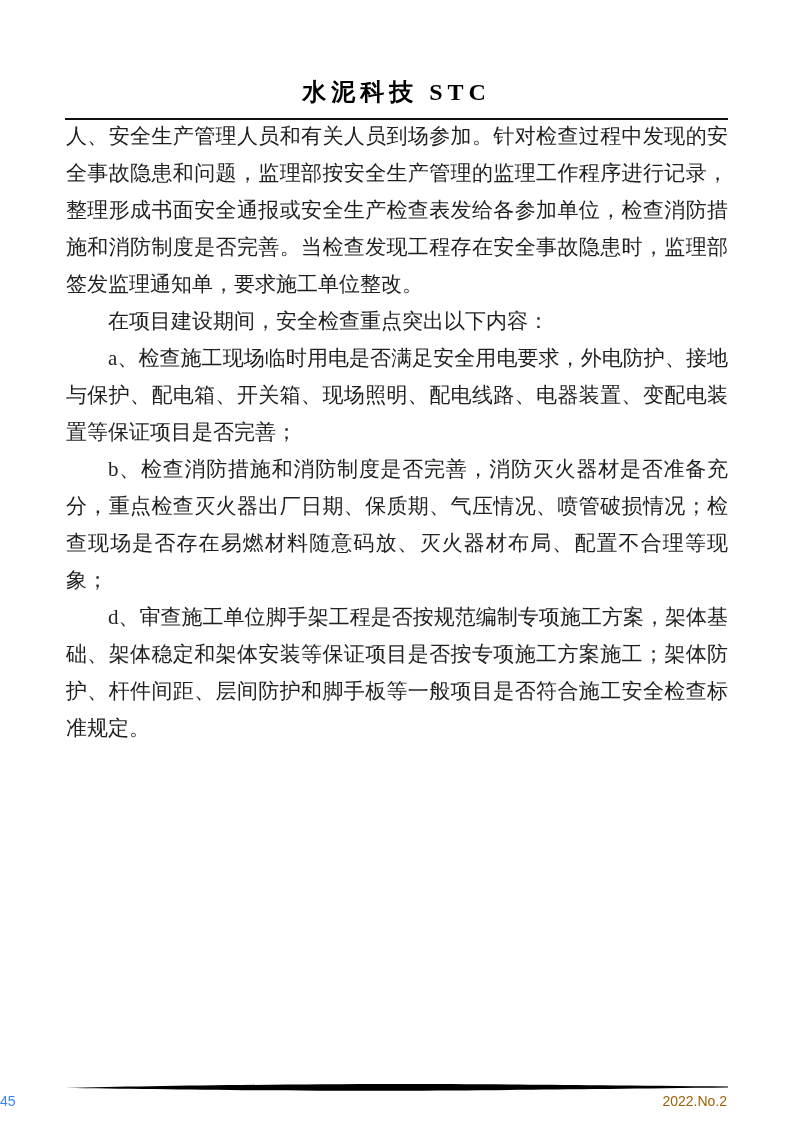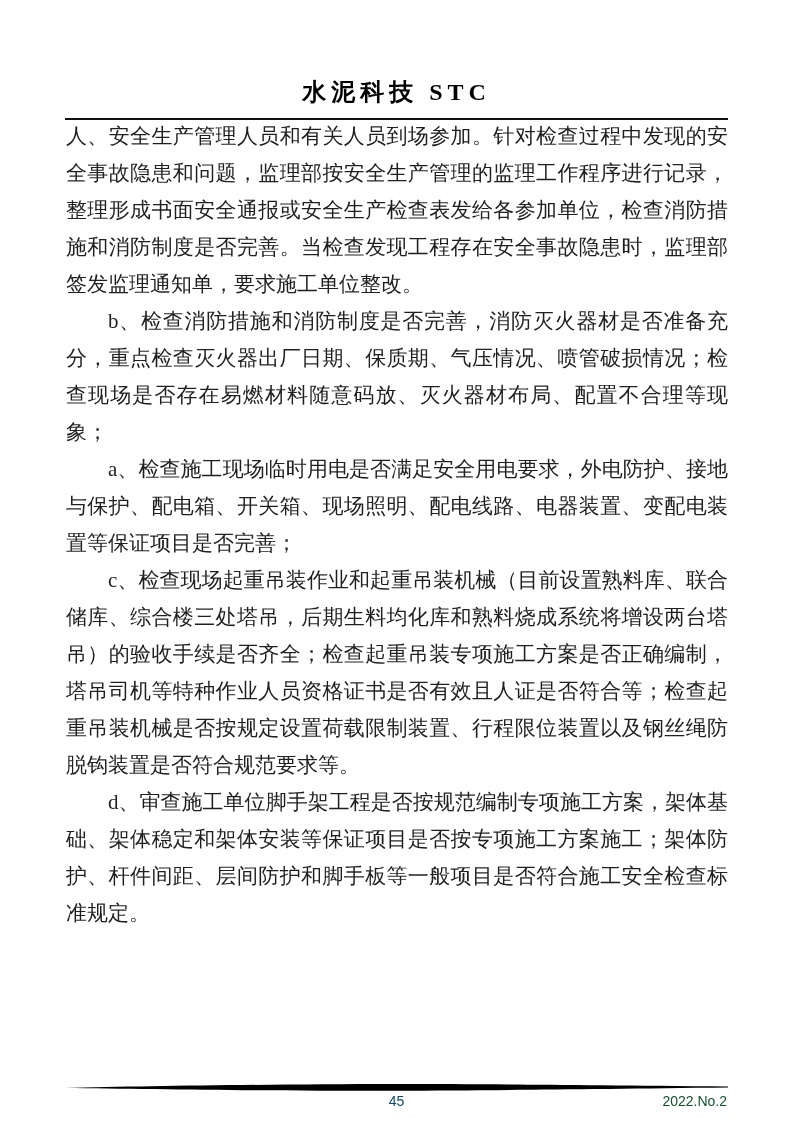--- a/index.html
+++ b/index.html
@@ -62,48 +62,47 @@
   .footer-rule svg {
     display: block;
     width: 663px;
     height: 9px;
   }
   .footer-page-num {
     position: absolute;
     left: 0;
     top: 1059px;
     width: 100%;
-    text-align: center;
     font-size: 14px;
     font-family: "Liberation Sans", "DejaVu Sans", sans-serif;
-    color: #0c4a6e;
+    color: #3b82f6;
   }
   .footer-issue {
     position: absolute;
     right: 66px;
     top: 1059px;
     font-size: 14px;
     font-family: "Liberation Sans", "DejaVu Sans", sans-serif;
-    color: #14532d;
+    color: #a16207;
   }
 </style>
 </head>
 <body>
 
 <div class="page">
 
   <div class="header-title">水泥科技 STC</div>
 
   <div class="header-rule"></div>
 
   <div class="body-text">
     <p>人、安全生产管理人员和有关人员到场参加。针对检查过程中发现的安全事故隐患和问题，监理部按安全生产管理的监理工作程序进行记录，整理形成书面安全通报或安全生产检查表发给各参加单位，检查消防措施和消防制度是否完善。当检查发现工程存在安全事故隐患时，监理部签发监理通知单，要求施工单位整改。</p>
+    <p class="indent">在项目建设期间，安全检查重点突出以下内容：</p>
+    <p class="indent">a、检查施工现场临时用电是否满足安全用电要求，外电防护、接地与保护、配电箱、开关箱、现场照明、配电线路、电器装置、变配电装置等保证项目是否完善；</p>
     <p class="indent">b、检查消防措施和消防制度是否完善，消防灭火器材是否准备充分，重点检查灭火器出厂日期、保质期、气压情况、喷管破损情况；检查现场是否存在易燃材料随意码放、灭火器材布局、配置不合理等现象；</p>
-    <p class="indent">a、检查施工现场临时用电是否满足安全用电要求，外电防护、接地与保护、配电箱、开关箱、现场照明、配电线路、电器装置、变配电装置等保证项目是否完善；</p>
-    <p class="indent">c、检查现场起重吊装作业和起重吊装机械（目前设置熟料库、联合储库、综合楼三处塔吊，后期生料均化库和熟料烧成系统将增设两台塔吊）的验收手续是否齐全；检查起重吊装专项施工方案是否正确编制，塔吊司机等特种作业人员资格证书是否有效且人证是否符合等；检查起重吊装机械是否按规定设置荷载限制装置、行程限位装置以及钢丝绳防脱钩装置是否符合规范要求等。</p>
     <p class="indent">d、审查施工单位脚手架工程是否按规范编制专项施工方案，架体基础、架体稳定和架体安装等保证项目是否按专项施工方案施工；架体防护、杆件间距、层间防护和脚手板等一般项目是否符合施工安全检查标准规定。</p>
   </div>
 
   <div class="footer-rule">
     <svg viewBox="0 0 663 9" preserveAspectRatio="none">
       <path d="M0,5 C80,3.2 200,1.2 330,1.0 C390,0.9 480,1.6 663,3.4 L663,4.6 C520,6.2 420,7.6 332,7.8 C230,8.0 90,6.4 0,5 Z" fill="#000000"></path>
     </svg>
   </div>
 
   <div class="footer-page-num">45</div>

